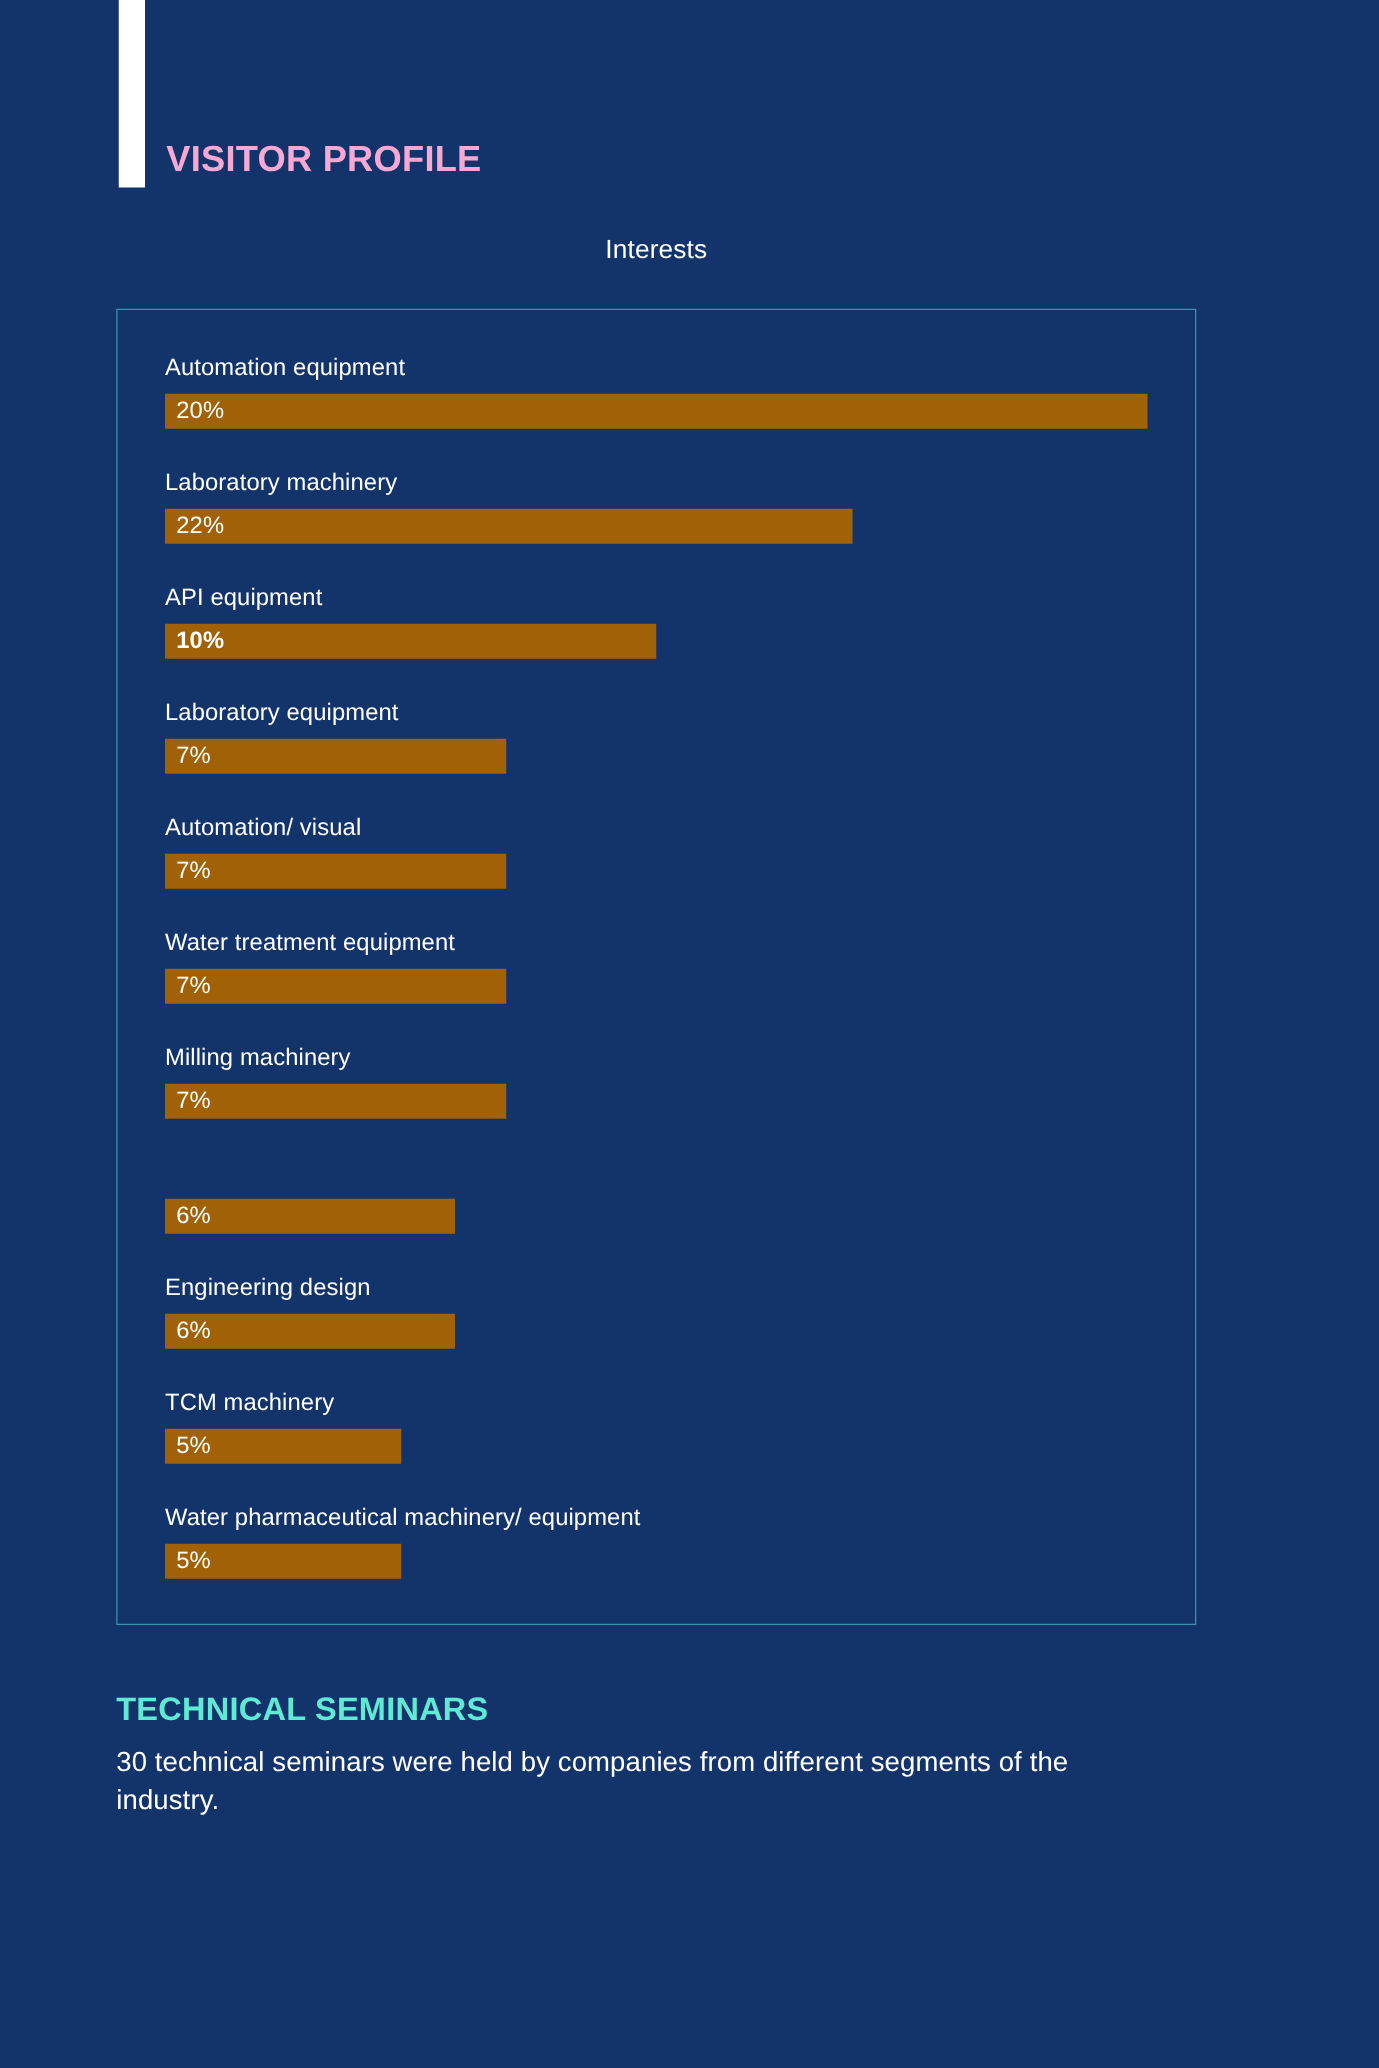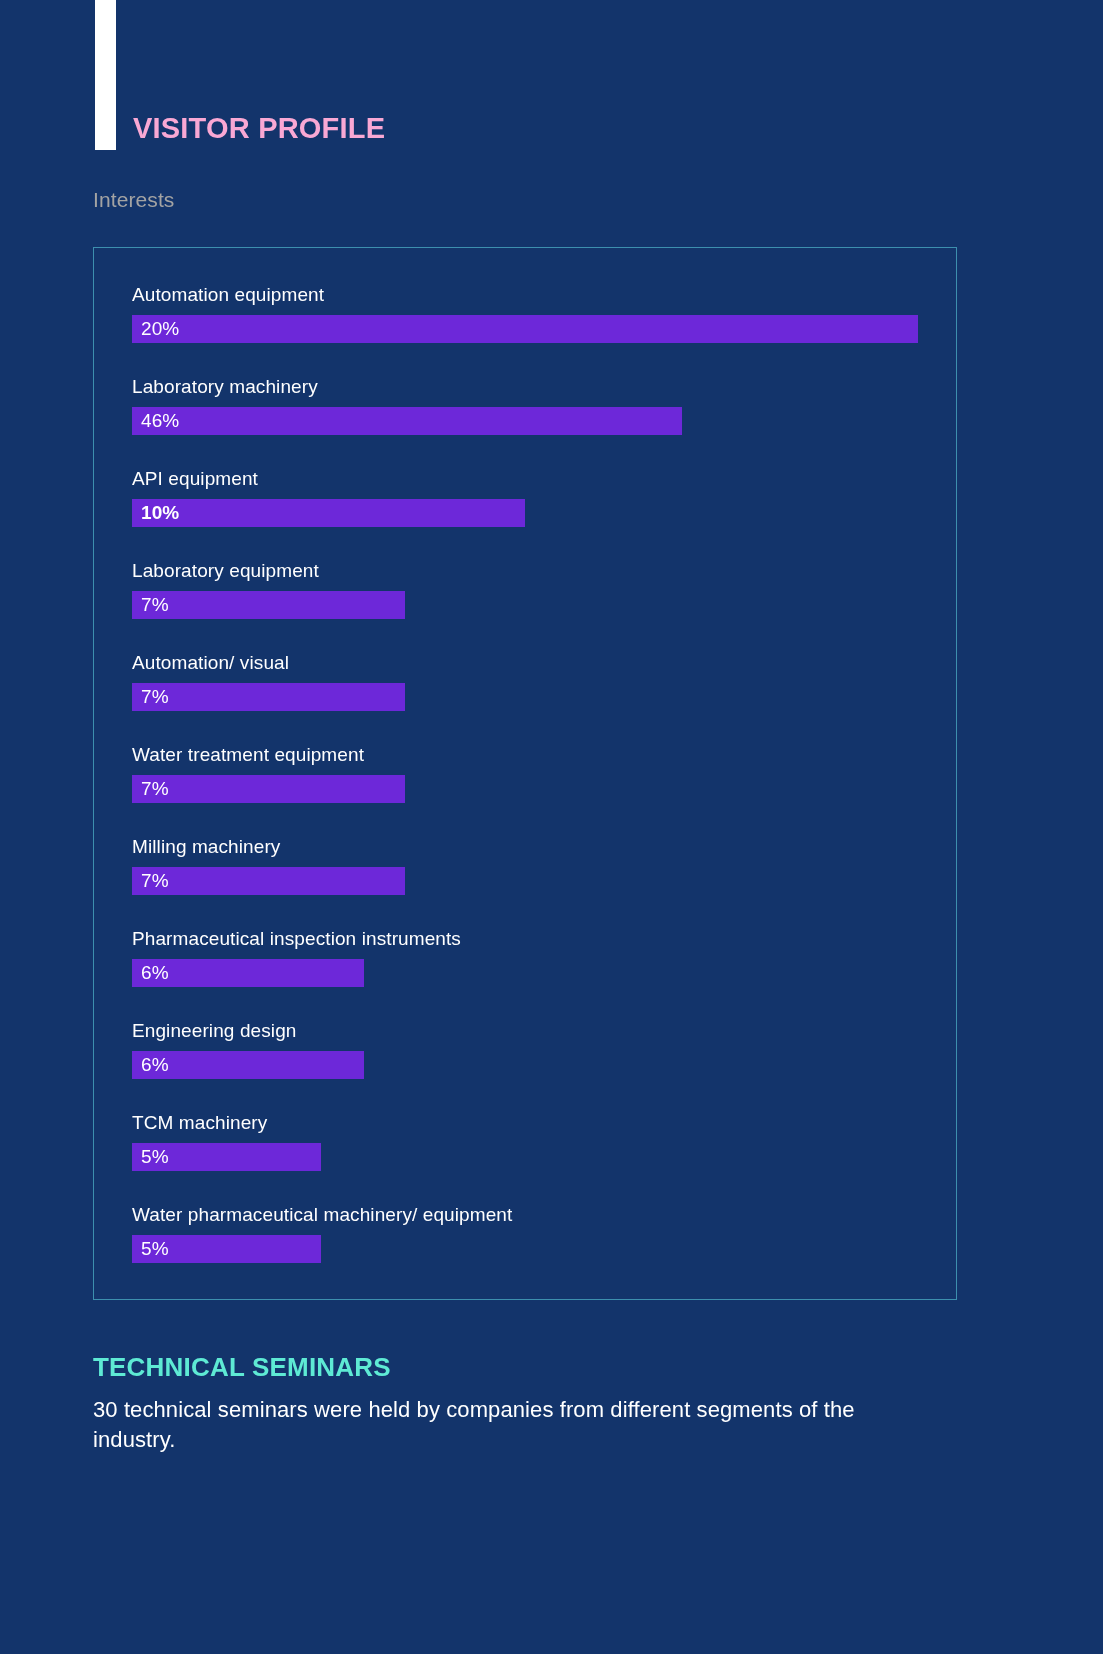--- a/index.html
+++ b/index.html
@@ -43,24 +43,24 @@
     letter-spacing: 0.2px;
     white-space: nowrap;
   }
 
   
   .section-heading {
     position: absolute;
     left: 93px;
     top: 188px;
     width: 864px;
-    text-align: left;
+    text-align: center;
     font-size: 21px;
     font-weight: 400;
-    color: #a3a3a3;
+    color: #ffffff;
     letter-spacing: 0.1px;
   }
 
   
   .chart-panel {
     position: absolute;
     left: 93px;
     top: 247px;
     width: 864px;
     height: 1053px;
@@ -88,21 +88,21 @@
     white-space: nowrap;
     position: absolute;
     top: 4px;
     left: 0;
   }
   .row-bar {
     position: absolute;
     top: 36px;
     left: 0;
     height: 28px;
-    background: #6d28d9;
+    background: #a16207;
     display: flex;
     align-items: center;
   }
   .row-value {
     font-size: 19px;
     color: #ffffff;
     padding-left: 9px;
     line-height: 28px;
     letter-spacing: 0.1px;
     white-space: nowrap;
@@ -147,21 +147,21 @@
   <div class="chart-rows" id="chart-rows">
       <div class="chart-row">
         <div class="row-label">Automation equipment</div>
         <div class="row-bar" style="width: 786px;">
           <span class="row-value">20%</span>
         </div>
       </div>
       <div class="chart-row">
         <div class="row-label">Laboratory machinery</div>
         <div class="row-bar" style="width: 550px;">
-          <span class="row-value">46%</span>
+          <span class="row-value">22%</span>
         </div>
       </div>
       <div class="chart-row">
         <div class="row-label">API equipment</div>
         <div class="row-bar" style="width: 393px; font-weight: bold;">
           <span class="row-value">10%</span>
         </div>
       </div>
       <div class="chart-row">
         <div class="row-label">Laboratory equipment</div>
@@ -181,21 +181,20 @@
           <span class="row-value">7%</span>
         </div>
       </div>
       <div class="chart-row">
         <div class="row-label">Milling machinery</div>
         <div class="row-bar" style="width: 273px;">
           <span class="row-value">7%</span>
         </div>
       </div>
       <div class="chart-row">
-        <div class="row-label">Pharmaceutical inspection instruments</div>
         <div class="row-bar" style="width: 232px;">
           <span class="row-value">6%</span>
         </div>
       </div>
       <div class="chart-row">
         <div class="row-label">Engineering design</div>
         <div class="row-bar" style="width: 232px;">
           <span class="row-value">6%</span>
         </div>
       </div>

